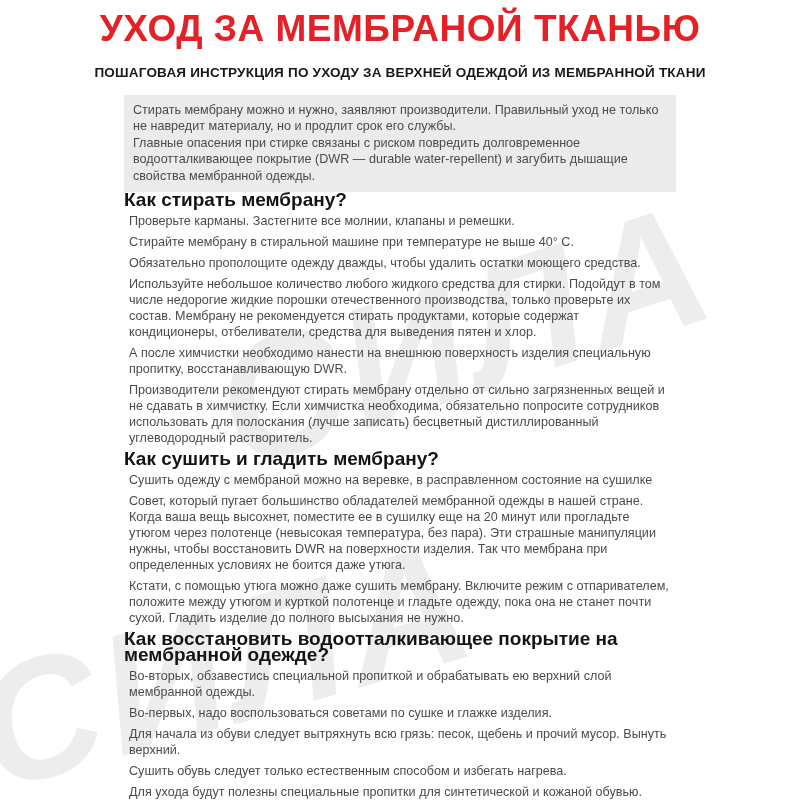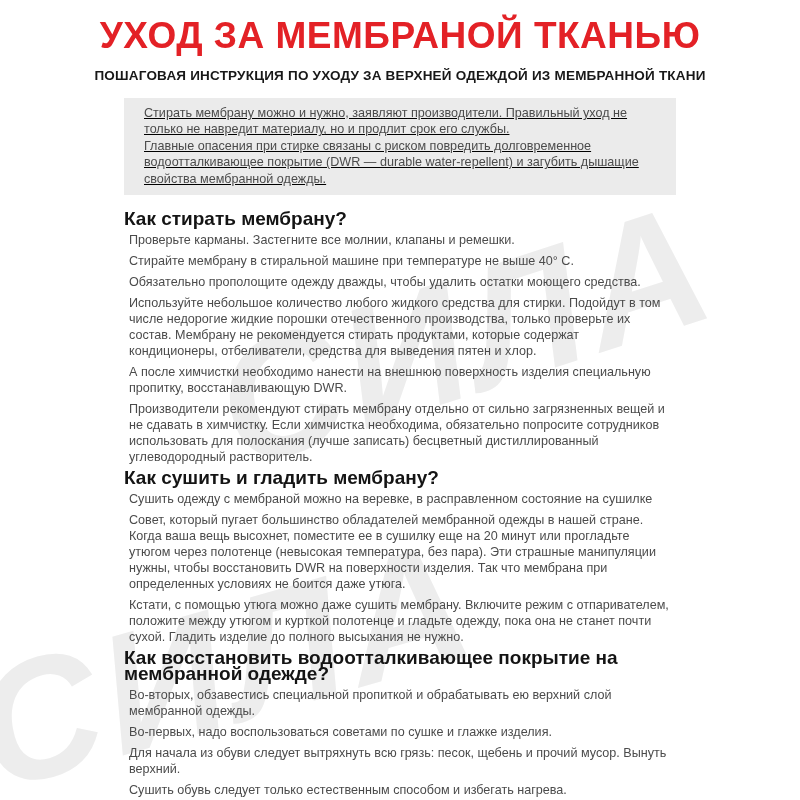--- a/index.html
+++ b/index.html
@@ -21,44 +21,43 @@
     white-space:nowrap;
     pointer-events:none;
     user-select:none;
     line-height:1;
   }
   #wm1 { font-size:170px; left:210px; top:250px; transform:rotate(-18deg); }
   #wm2 { font-size:170px; left:-30px; top:580px; transform:rotate(-16deg); }
   
   .content { position:relative; z-index:1; }
   .page-title {
-    margin:11px; padding-top:4px;
+    margin:4px; padding-top:4px;
     text-align:center;
     font-size:37px;
     font-weight:bold;
     letter-spacing:0.5px;
     color:var(--accent-red, #e32126);
   }
   .page-subtitle {
-    margin:9px 0 0 0;
+    margin:15px 0 0 0;
     text-align:center;
     font-size:13.5px;
     font-weight:bold;
     letter-spacing:0.2px;
     color:#181818;
   }
   .doc {
     width:552px;
     margin:15px auto 0 auto;
   }
   .intro-box {
     background:var(--intro-bg, #ebebeb);
-    padding:7px 9px 8px 20px;
-    margin-bottom:16px;
-    text-decoration:underline;
+    padding:7px 9px 8px 9px;
+    margin-bottom:0;
   }
   .intro-box p {
     margin:0;
     font-size:12.6px;
     line-height:16.4px;
     color:#4b4b4b;
   }
   .sections h3 {
     margin:0;
     font-size:19px;

